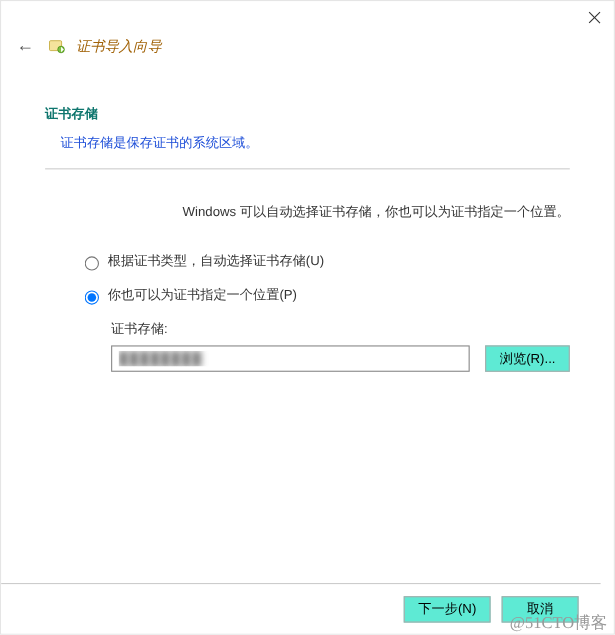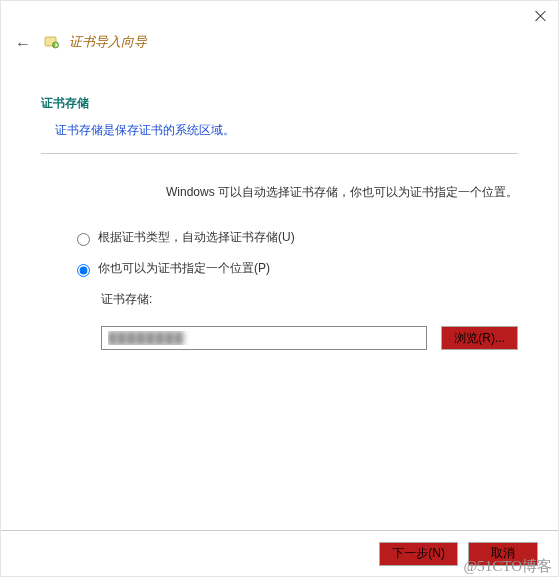--- a/index.html
+++ b/index.html
@@ -91,21 +91,21 @@
     }
     .radio-row input[type="radio"]{
       margin-right: 8px;
       width: 13px; height: 13px;
     }
     .store-block {
       padding-left: 24px;
       margin-top: 8px;
     }
     .store-label{
-      margin-bottom: 18px;
+      margin-bottom: 6px;
     }
     .store-row {
       display: flex;
       align-items: center;
       gap: 14px;
     }
     .store-input {
       flex: 1;
       height: 24px;
       border: 1px solid #888;
@@ -113,29 +113,29 @@
       font-size: 12px;
       color: transparent;
       text-shadow: 0 0 6px rgba(100,100,100,0.8);
       background: #fff;
       letter-spacing: 1px;
     }
     .browse-btn, .footer-btn {
       height: 24px;
       min-width: 70px;
       padding: 0 12px;
-      background: #b91c1c;
+      background: #5eead4;
       border: 1px solid #aaa;
       font-size: 12px;
       cursor: pointer;
       font-family: inherit;
     }
     .footer {
       position: absolute;
-      left: 0; right: 0; bottom: 0;
+      left: 0; right: 12px; bottom: 0;
       border-top: 1px solid #ccc;
       height: 46px;
       display: flex;
       align-items: center;
       justify-content: flex-end;
       padding-right: 20px;
       gap: 10px;
       background: #fff;
     }
     .watermark {

